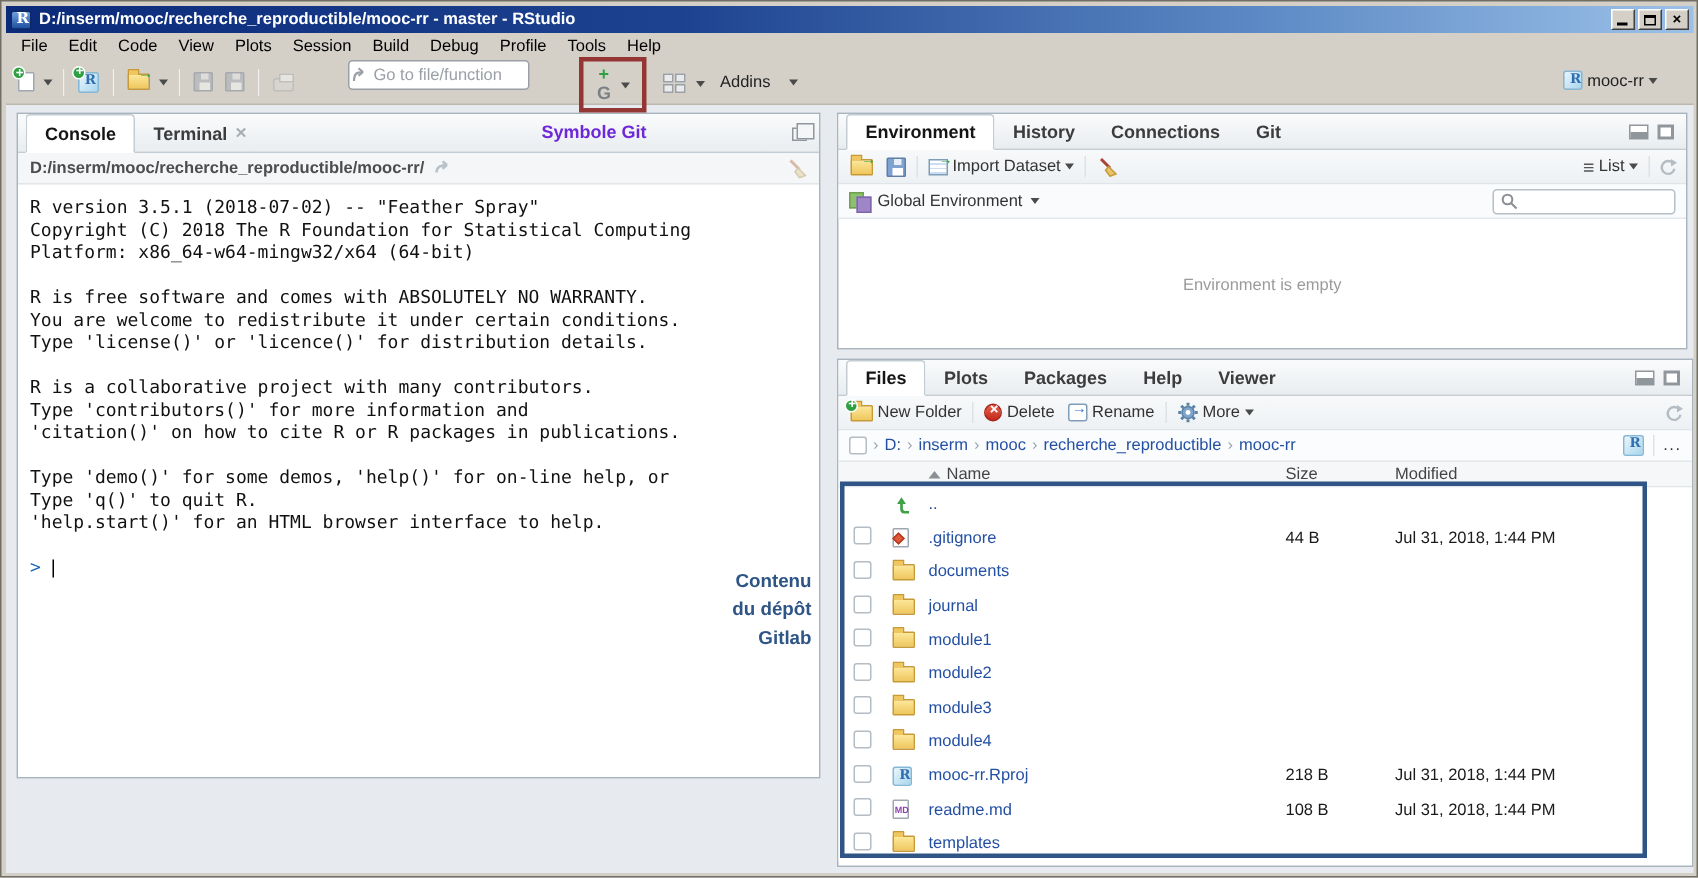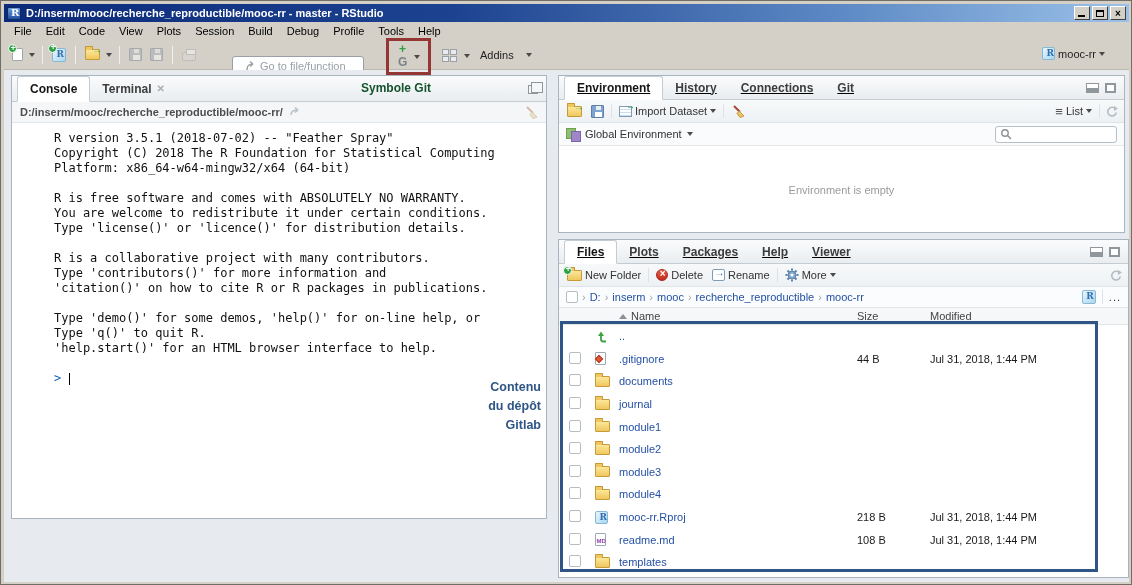--- a/index.html
+++ b/index.html
@@ -48,22 +48,22 @@
     border-radius:1px; position:relative; display:inline-block; }
   .folder-i::before { content:""; position:absolute; top:-4px; left:-1px; width:6px; height:3px; background:#EFC75E;
     border:1px solid #C79A38; border-bottom:none; border-radius:1px 1px 0 0; }
   .open-arrow { position:absolute; right:-3px; top:-6px; color:#2FA042; font-size:10px; font-weight:bold; }
   .open-arrow::after { content:"\2192"; }
   .floppy { width:13px; height:13px; background:#8FA8C8; border:1px solid #5F7EA8; border-radius:1px; position:relative; display:inline-block; }
   .floppy::before { content:""; position:absolute; left:3px; bottom:0; width:7px; height:5px; background:#fff; }
   .floppy::after { content:""; position:absolute; left:4px; top:0; width:5px; height:4px; background:#E8EEF5; }
   .printer { width:14px; height:9px; background:#DDDDDD; border:1px solid #a8a8a8; border-radius:2px; position:relative; display:inline-block; margin-top:4px; }
   .printer::before { content:""; position:absolute; left:3px; top:-4px; width:8px; height:4px; background:#fff; border:1px solid #a8a8a8; }
-  .goto { position:absolute; left:228px; top:16px; width:132px; height:20px; background:#fff;
-    border:1px solid #9aa0a6; border-radius:3px; display:flex; align-items:center; padding:0 12px; gap:3px; }
+  .goto { position:absolute; left:228px; top:0; width:121px; height:20px; background:#fff;
+    border:1px solid #9aa0a6; border-radius:3px; display:flex; align-items:center; padding:0 1px; gap:3px; }
   .goto input { border:none; outline:none; flex:1; font-size:11px; color:#333; font-family:"Liberation Sans",sans-serif; width:80px; }
   .goto input::placeholder { color:#9aa0a6; }
   .git-wrap { position:absolute; left:382px; top:-2px; width:45px; height:37px; border:3px solid #943634;
     display:flex; align-items:center; justify-content:center; gap:4px; z-index:8; }
   .git-ic { position:relative; width:13px; height:21px; display:inline-block; }
   .git-ic::before { content:"+"; position:absolute; left:2px; top:-4px; color:#2FA042; font-size:12px; font-weight:bold; }
   .git-ic::after { content:"G"; position:absolute; left:1px; bottom:-2px; color:#7a8288; font-size:12px; font-weight:bold; }
   .grid-btn { position:absolute; left:436px; top:7px; }
   .grid4 { display:grid; grid-template-columns:7px 7px; gap:1px; }
   .grid4 span { width:7px; height:6px; border:1px solid #9aa0a6; background:#E9EBED; }
@@ -85,28 +85,28 @@
   .pmax { width:11px; height:10px; border:2px solid #8F969C; background:#fff; display:inline-block; }
   .prestore { width:10px; height:9px; border:1px solid #8F969C; background:#F4F6F8; position:relative; display:inline-block; margin-top:2px; }
   .prestore::before { content:""; position:absolute; left:2px; top:-4px; width:10px; height:9px; border:1px solid #8F969C; background:#F4F6F8; }
 
   
   #console-pane { left:7px; top:5px; width:536px; height:444px; }
   #console-pane .tabbar { height:26px; }
   .console-pathbar { height:21px; background:#F4F6F8; border-bottom:1px solid #E2E6E9; display:flex; align-items:center;
     padding:0 8px; font-size:11px; font-weight:bold; color:#4d4d4d; gap:6px; }
   .console-body { font-family:"DejaVu Sans Mono",monospace; font-size:12px; line-height:15px; padding:8px 0 0 8px; color:#111; height:447px; }
-  .cline { min-height:15px; white-space:pre;margin-left:34px; }
+  .cline { min-height:15px; white-space:pre; }
   .prompt { color:#1764B0; }
   .cursor { display:inline-block; width:1px; height:12px; background:#000; vertical-align:middle; margin-left:1px; }
   .broom { margin-left:auto; opacity:.55; }
 
   
   #env-pane { left:554px; top:5px; width:567px; height:158px; }
-  #env-pane .tabbar, #files-pane .tabbar { height:24px;text-decoration:underline; }
+  #env-pane .tabbar, #files-pane .tabbar { height:24px; }
   .mini-toolbar { height:23px; background:linear-gradient(#F7F9FA,#EEF1F4); border-bottom:1px solid #DFE4E8;
     display:flex; align-items:center; padding:0 6px; gap:5px; font-size:11px; color:#333; }
   .scopebar { height:23px; background:#FAFBFC; border-bottom:1px solid #E4E8EB; display:flex; align-items:center;
     padding:0 7px; gap:5px; font-size:11px; color:#333; }
   .env-body { height:88px; display:flex; align-items:center; justify-content:center; font-size:11px; color:#9b9b9b; }
   .gei { position:relative; width:14px; height:13px; display:inline-block; }
   .gei::before { content:""; position:absolute; left:0; top:0; width:8px; height:9px; background:#8CBF6E; border:1px solid #6ea050; }
   .gei::after { content:""; position:absolute; left:5px; top:3px; width:8px; height:9px; background:#9E86C8; border:1px solid #7d66a8; }
   .searchbox { margin-left:auto; width:122px; height:17px; background:#fff; border:1px solid #B6BEC6; border-radius:3px;
     display:flex; align-items:center; padding:0 4px; gap:3px; }
@@ -147,21 +147,21 @@
   .fsize { width:73px; color:#1a1a1a; }
   .fmod { width:198px; color:#1a1a1a; }
   .git-file { position:relative; }
   .git-file .diamond { position:absolute; left:0px; top:3px; width:6px; height:6px; background:#E0593B;
     border:1px solid #b23a1f; transform:rotate(45deg); }
   .md-file { position:relative; }
   .md-file::after { content:"MD"; position:absolute; left:0.5px; top:3.5px; font-size:6px; font-weight:bold; color:#8C3FAF; }
   .dots-btn { font-size:11px; color:#333; letter-spacing:1px; }
 
   
-  .note-red { position:absolute; left:360px; top:80px; font-size:12px; font-weight:bold; color:#14532d; z-index:9; }
+  .note-red { position:absolute; left:360px; top:80px; font-size:12px; font-weight:bold; color:#6d28d9; z-index:9; }
   .note-blue { position:absolute; left:455px; top:377px; width:85px; text-align:right; font-size:12.5px; font-weight:bold;
     color:#2E5586; line-height:19px; z-index:9; }
   .navy-box { position:absolute; left:559px; top:320px; width:538px; height:251px; border:3px solid #2E5586;
     z-index:7; pointer-events:none; }
   svg { display:block; }
 </style>
 </head>
 <body>
 
 <div class="titlebar">

